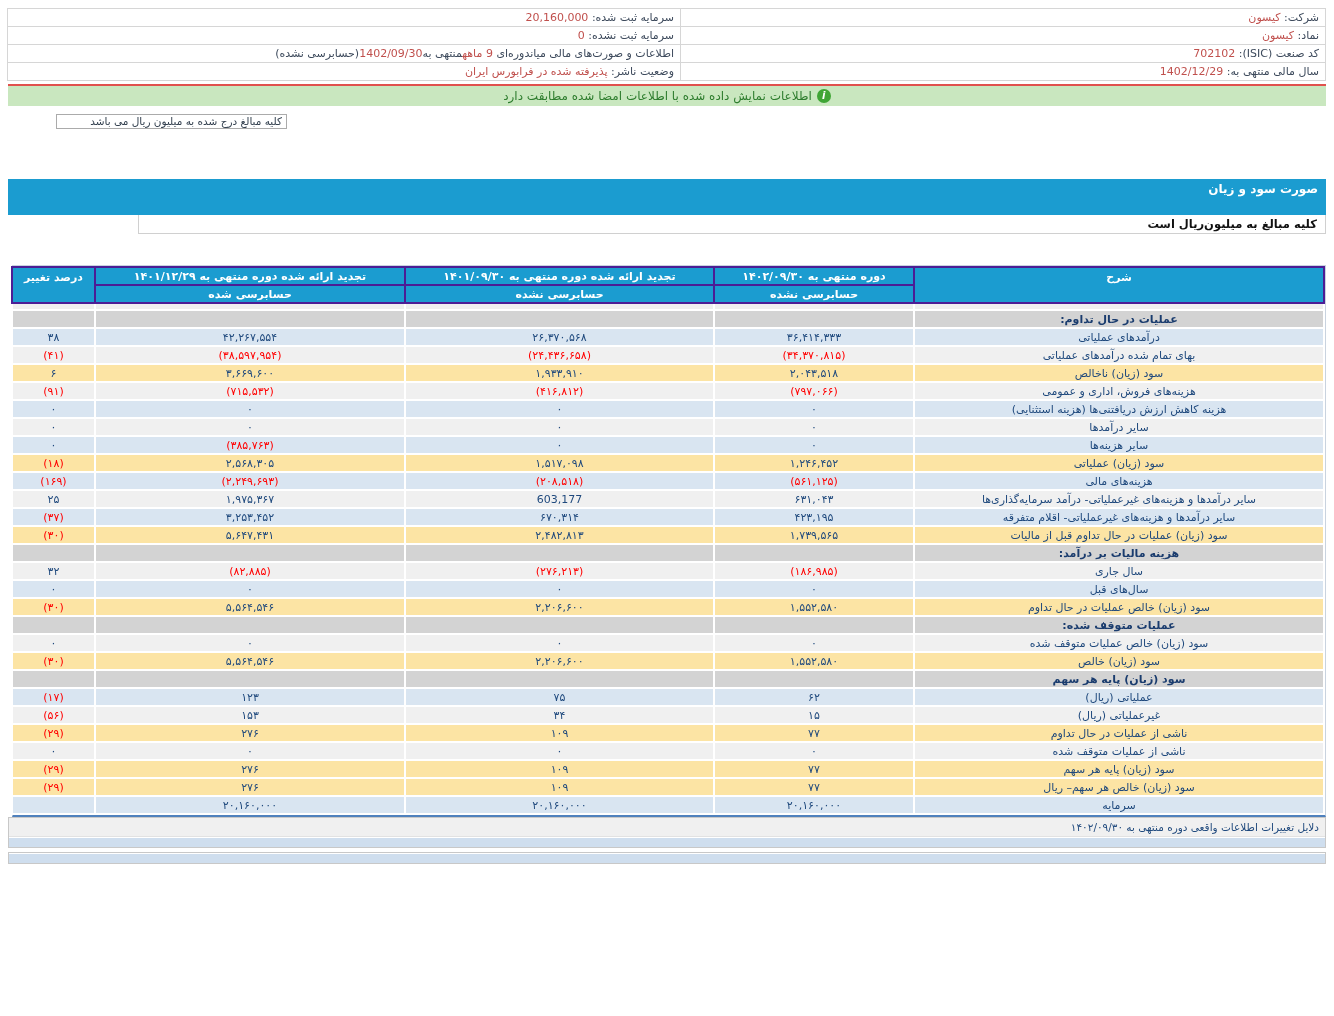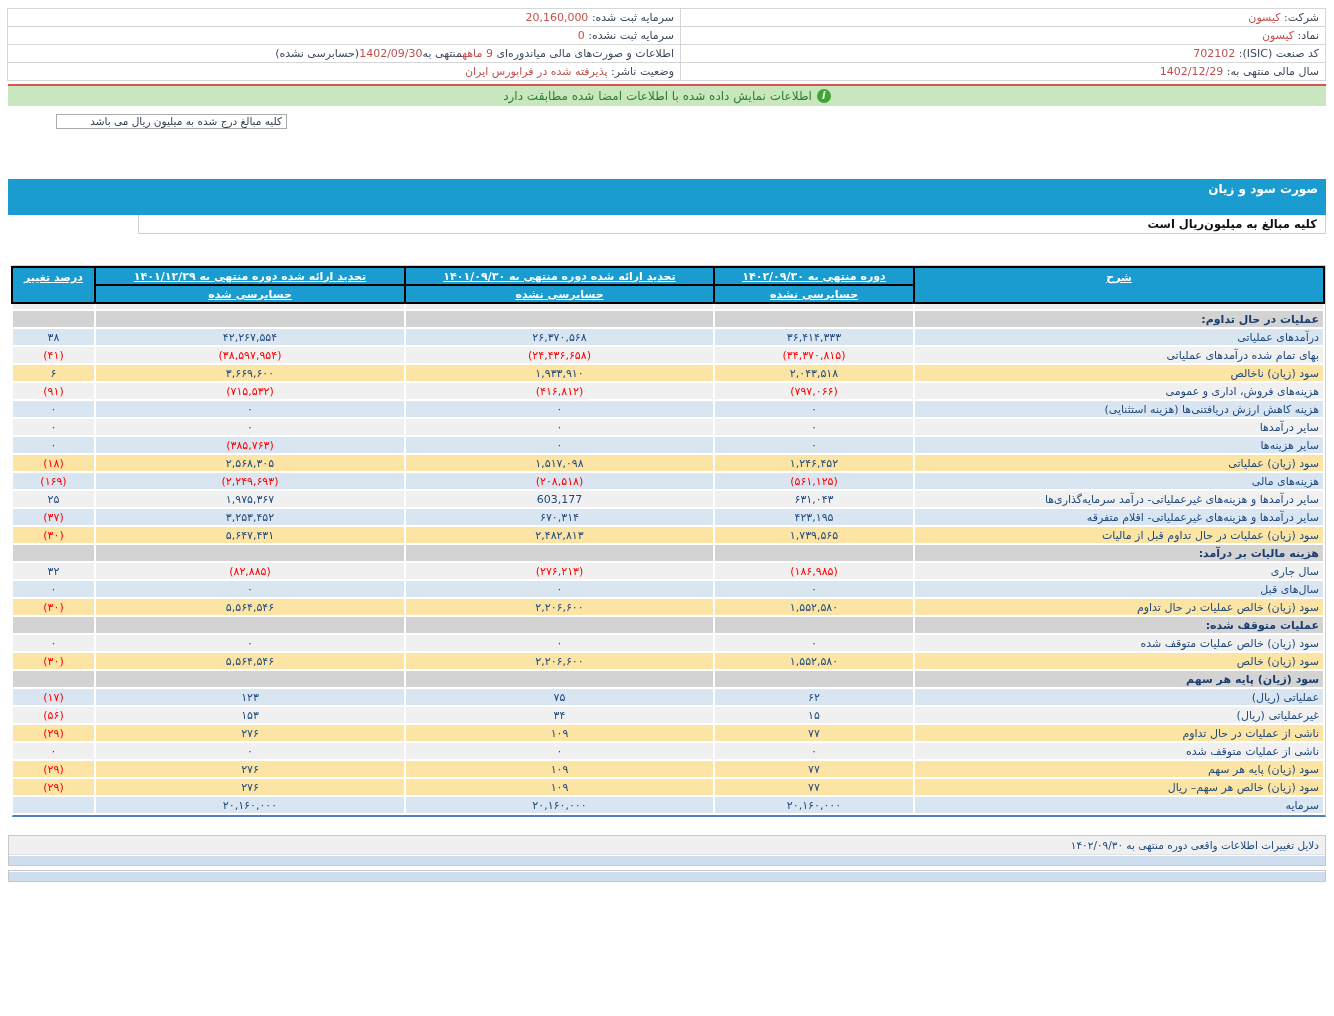--- a/index.html
+++ b/index.html
@@ -72,43 +72,43 @@
     margin-top: 31px; width: 1314px;
     border: 1px solid #c9d3df;
     border-bottom: 2px solid var(--table-bottom-blue, #4F81BD);
   }
   table.pl {
     width: 1312px; border-collapse: collapse; table-layout: fixed;
   }
   table.pl th {
     background: var(--accent-teal, #1B9CD0);
     color: #fff; font-weight: bold; font-size: 11px;
-    border: 2px solid #000000; height: 18px; padding: 0 2px;
-    text-align: center; vertical-align: middle; white-space: nowrap; overflow: hidden; text-decoration: underline;
+    border: 2px solid #4c1d95; height: 18px; padding: 0 2px;
+    text-align: center; vertical-align: middle; white-space: nowrap; overflow: hidden;
   }
   table.pl th.span2 { vertical-align: top; padding-top: 3px; }
   table.pl td {
     border: 2px solid #fff; height: 18px; padding: 0 4px;
     font-size: 11px; color: var(--text-navy, #1F497D);
     white-space: nowrap; overflow: hidden; vertical-align: middle;
   }
-  table.pl td.desc { text-align: right; }
+  table.pl td.desc { text-align: center; }
   table.pl td.num  { text-align: center; padding: 0 2px; }
   table.pl td.neg  { color: var(--negative-red, #FF0000); }
   tr.row-blue   td { background: var(--row-blue, #D9E5F1); }
   tr.row-white  td { background: var(--row-plain, #F0F0F0); }
   tr.row-yellow td { background: var(--row-yellow, #FCE4A4); }
   tr.section-row td {
     background: var(--row-section-gray, #D3D3D3);
     font-weight: bold; color: #1A3C6E; text-align: right;
   }
   tr.spacer-row td { background: #EFEFEF; height: 7px; padding: 0; }
 
   
-  .footer-area { margin-top: 18px; width: 1318px; }
+  .footer-area { margin-top: 0; width: 1318px; }
   .footer-block { border: 1px solid #c8c8c8; margin-bottom: 4px; background: #fff; }
   .fb-label {
     height: 19px; line-height: 19px; background: #F0F0F0;
     font-size: 10.5px; color: var(--text-navy, #1F497D);
     text-align: right; padding-right: 6px;
     border-bottom: 1px solid #e2e2e2;
   }
   .fb-strip { height: 9px; background: var(--footer-strip-blue, #CFDEEE); margin-top: 1px; }
 </style>
 </head>

